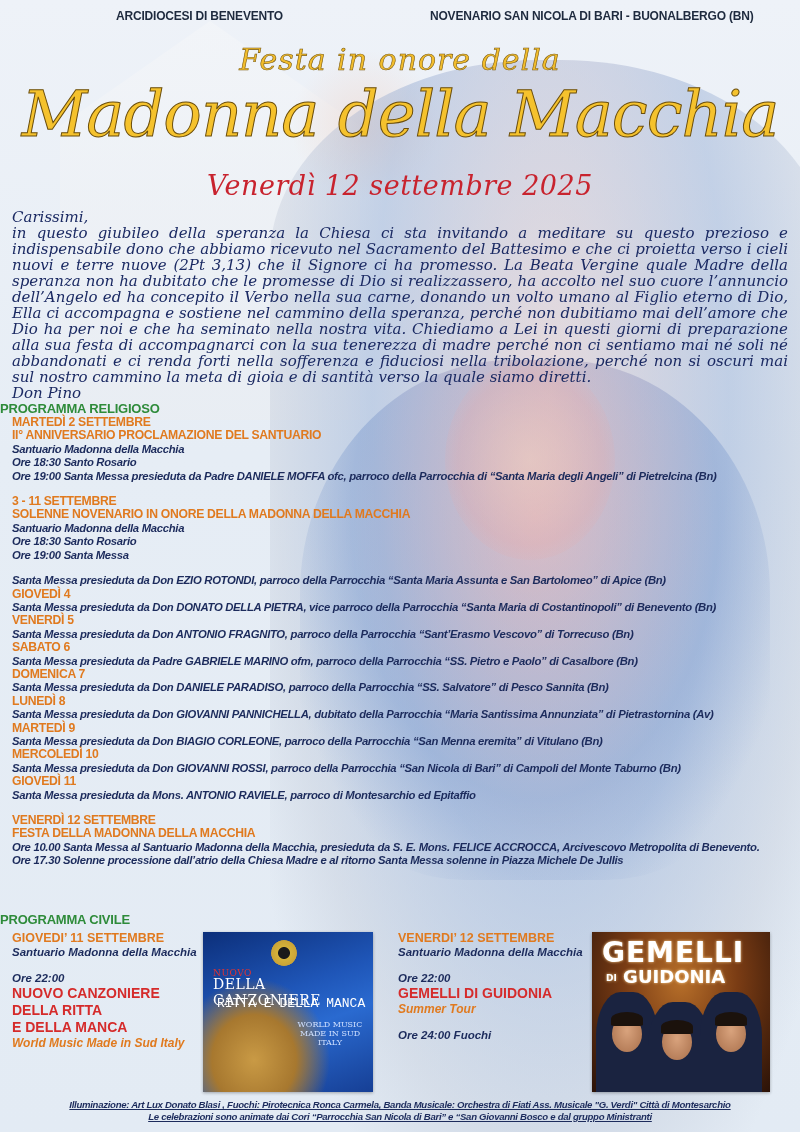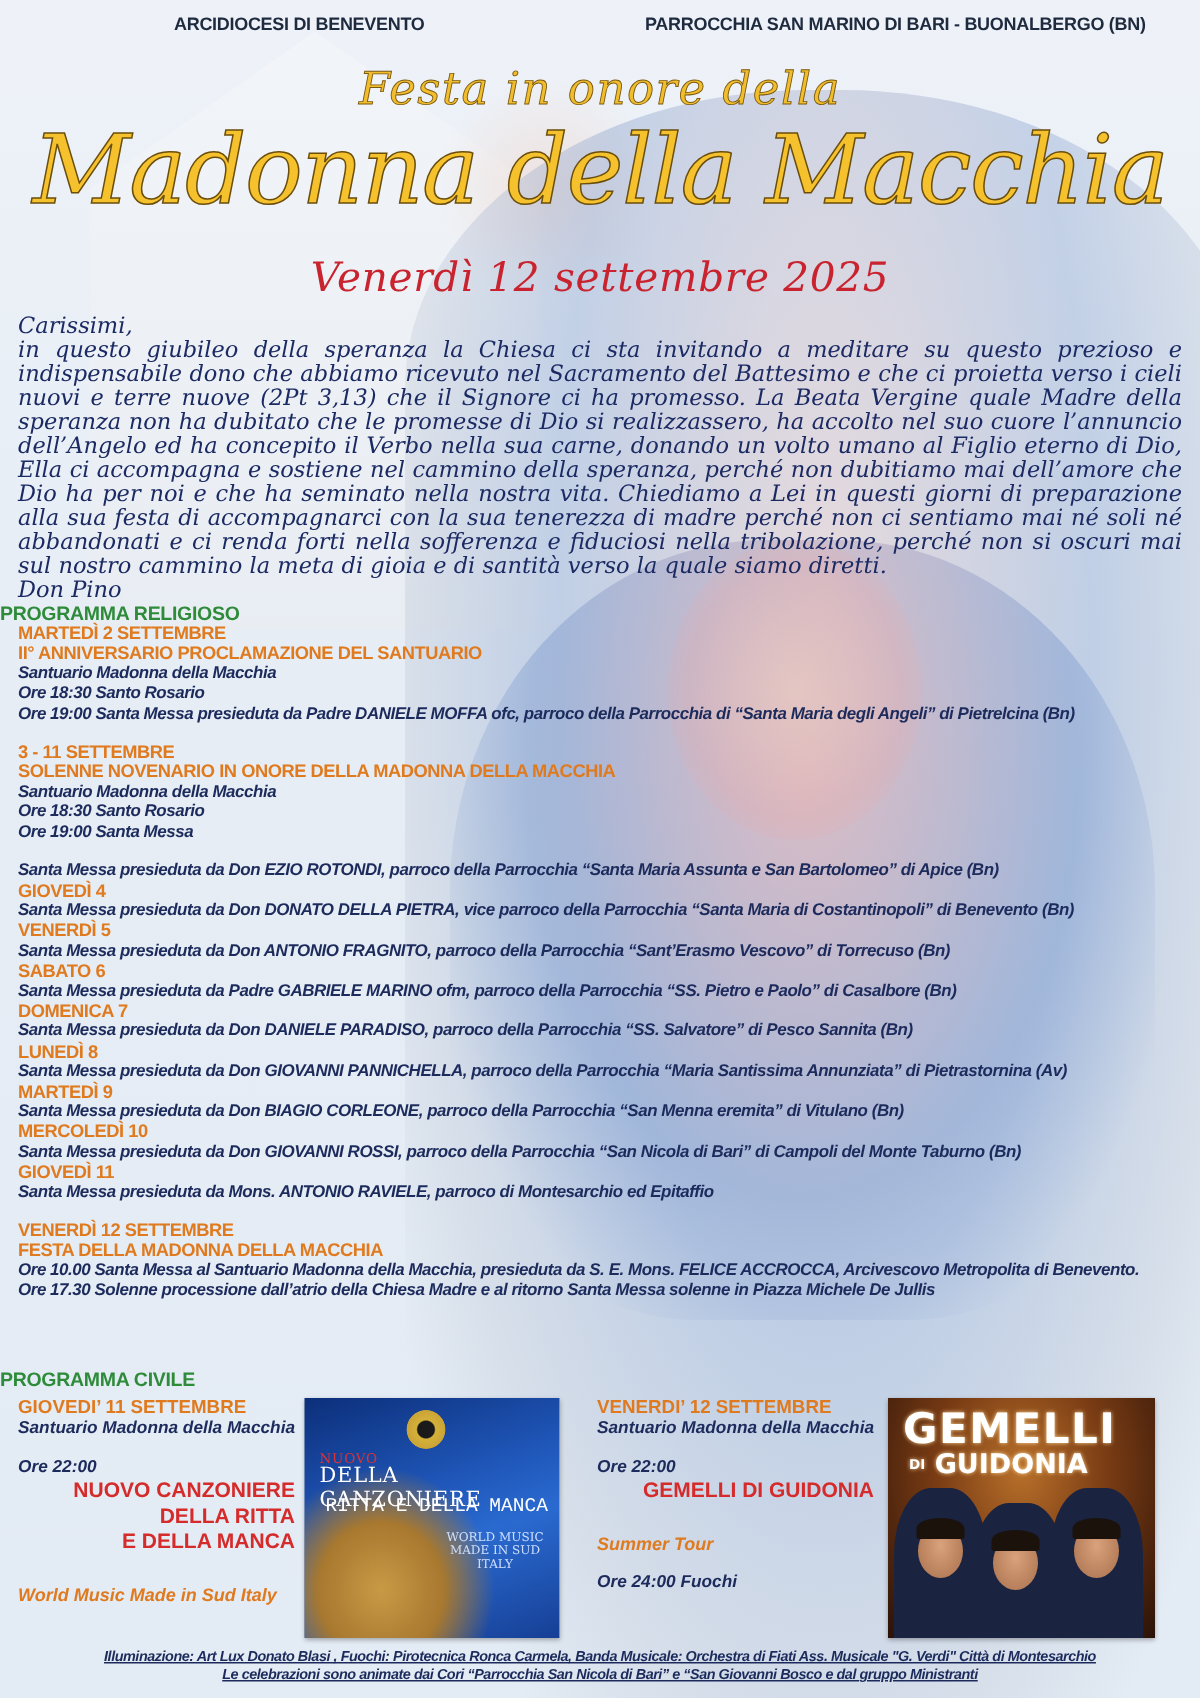--- a/index.html
+++ b/index.html
@@ -70,22 +70,22 @@
     position: absolute; left: 0; right: 0; text-align: left;
     color: #2e8b3a; font-weight: bold; font-size: 13px; letter-spacing: -0.2px;
   }
   .program { position: absolute; left: 12px; width: 780px; }
   .program .o { color: #e07a1f; font-weight: bold; font-size: 12.2px; line-height: 13.3px; letter-spacing: -0.3px; }
   .program .b { color: #1c2b5c; font-weight: bold; font-style: italic; font-size: 11.3px; line-height: 13.5px; letter-spacing: -0.3px; }
   .program .gap { height: 12px; }
   .civ-col { position: absolute; }
   .civ-col .o { color: #e07a1f; font-weight: bold; font-size: 12.5px; line-height: 14px; }
   .civ-col .b { color: #1c2b5c; font-weight: bold; font-style: italic; font-size: 11.5px; line-height: 14px; }
-  .civ-col .r { color: #d52b2b; font-weight: bold; font-size: 14px; line-height: 17px; text-align: right; }
-  .civ-col .oi { color: #e07a1f; font-weight: bold; font-style: italic; font-size: 12px; line-height: 14px; margin-top: 20px; }
+  .civ-col .r { color: #d52b2b; font-weight: bold; font-size: 14px; line-height: 17px; }
+  .civ-col .oi { color: #e07a1f; font-weight: bold; font-style: italic; font-size: 12px; line-height: 14px; }
   .civ-col .sp { height: 12px; }
   .poster {
     position: absolute; overflow: hidden;
     box-shadow: 0 1px 3px rgba(0,0,0,.3);
   }
   .poster-canz {
     left: 203px; top: 932px; width: 170px; height: 160px;
     background: radial-gradient(ellipse at 30% 80%, #c99a45 0%, #a7782f 25%, rgba(30,80,170,0) 45%),
                 linear-gradient(160deg, #0c2f7a 0%, #1f56b8 40%, #2a6ad0 60%, #163f95 100%);
   }
@@ -126,21 +126,21 @@
 <div class="bg">
   <div class="building"></div>
   <div class="topface"></div>
   <div class="statue"></div>
   <div class="mantle"></div>
   <div class="face"></div>
 </div>
 
 <div class="content">
   <div class="header-left">ARCIDIOCESI DI BENEVENTO</div>
-  <div class="header-right">PARROCCHIA SAN MARINO DI BARI - BUONALBERGO (BN)</div>
+  <div class="header-right">NOVENARIO SAN NICOLA DI BARI - BUONALBERGO (BN)</div>
 
   <div class="script title-big">Madonna della Macchia</div>
   <div class="script title-small">Festa in onore della</div>
   <div class="script title-date">Venerdì 12 settembre 2025</div>
 
   <div class="letter">
     <p>Carissimi,</p>
     <p>in questo giubileo della speranza la Chiesa ci sta invitando a meditare su questo prezioso e indispensabile dono che abbiamo ricevuto nel Sacramento del Battesimo e che ci proietta verso i cieli nuovi e terre nuove (2Pt 3,13) che il Signore ci ha promesso. La Beata Vergine quale Madre della speranza non ha dubitato che le promesse di Dio si realizzassero, ha accolto nel suo cuore l’annuncio dell’Angelo ed ha concepito il Verbo nella sua carne, donando un volto umano al Figlio eterno di Dio, Ella ci accompagna e sostiene nel cammino della speranza, perché non dubitiamo mai dell’amore che Dio ha per noi e che ha seminato nella nostra vita. Chiediamo a Lei in questi giorni di preparazione alla sua festa di accompagnarci con la sua tenerezza di madre perché non ci sentiamo mai né soli né abbandonati e ci renda forti nella sofferenza e fiduciosi nella tribolazione, perché non si oscuri mai sul nostro cammino la meta di gioia e di santità verso la quale siamo diretti.</p>
     <p>Don Pino</p>
   </div>
@@ -163,21 +163,21 @@
     <div class="b">Santa Messa presieduta da Don EZIO ROTONDI, parroco della Parrocchia “Santa Maria Assunta e San Bartolomeo” di Apice (Bn)</div>
     <div class="o">GIOVEDÌ 4</div>
     <div class="b">Santa Messa presieduta da Don DONATO DELLA PIETRA, vice parroco della Parrocchia “Santa Maria di Costantinopoli” di Benevento (Bn)</div>
     <div class="o">VENERDÌ 5</div>
     <div class="b">Santa Messa presieduta da Don ANTONIO FRAGNITO, parroco della Parrocchia “Sant’Erasmo Vescovo” di  Torrecuso (Bn)</div>
     <div class="o">SABATO 6</div>
     <div class="b">Santa Messa presieduta da Padre GABRIELE MARINO ofm,  parroco della Parrocchia “SS. Pietro e Paolo” di Casalbore (Bn)</div>
     <div class="o">DOMENICA 7</div>
     <div class="b">Santa Messa presieduta da Don DANIELE PARADISO, parroco della Parrocchia “SS. Salvatore” di Pesco Sannita (Bn)</div>
     <div class="o">LUNEDÌ 8</div>
-    <div class="b">Santa Messa presieduta da Don GIOVANNI PANNICHELLA, parroco della Parrocchia “Maria Santissima Annunziata” di Pietrastornina (Av)</div>
+    <div class="b">Santa Messa presieduta da Don GIOVANNI PANNICHELLA, dubitato della Parrocchia “Maria Santissima Annunziata” di Pietrastornina (Av)</div>
     <div class="o">MARTEDÌ 9</div>
     <div class="b">Santa Messa presieduta da Don BIAGIO CORLEONE, parroco della Parrocchia “San Menna eremita” di Vitulano (Bn)</div>
     <div class="o">MERCOLEDÌ 10</div>
     <div class="b">Santa Messa presieduta da Don GIOVANNI ROSSI, parroco della Parrocchia “San Nicola di Bari” di Campoli del Monte Taburno (Bn)</div>
     <div class="o">GIOVEDÌ 11</div>
     <div class="b">Santa Messa presieduta da Mons. ANTONIO RAVIELE, parroco di Montesarchio ed Epitaffio</div>
     <div class="gap"></div>
     <div class="o">VENERDÌ 12 SETTEMBRE</div>
     <div class="o">FESTA DELLA MADONNA DELLA MACCHIA</div>
     <div class="b">Ore 10.00 Santa Messa al Santuario Madonna della Macchia, presieduta da S. E. Mons. FELICE ACCROCCA, Arcivescovo Metropolita di Benevento.</div>

